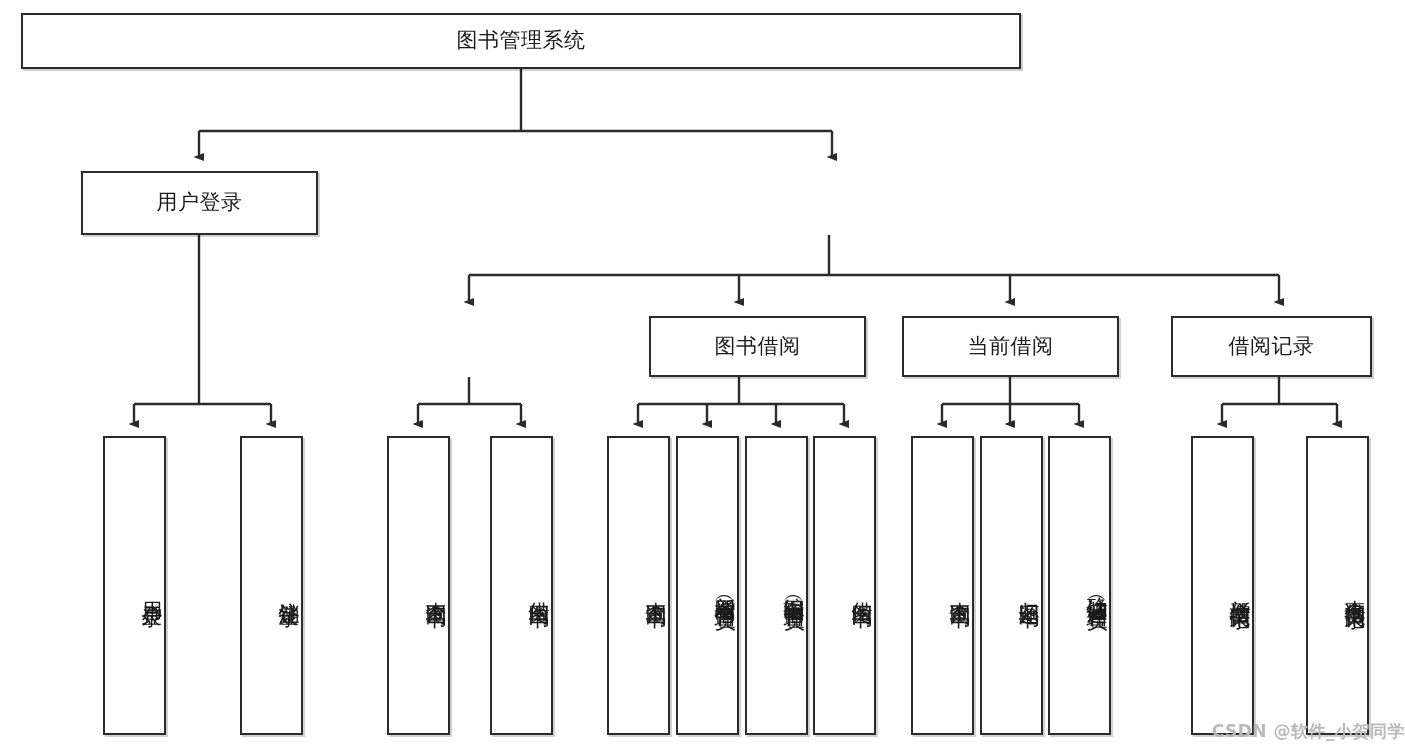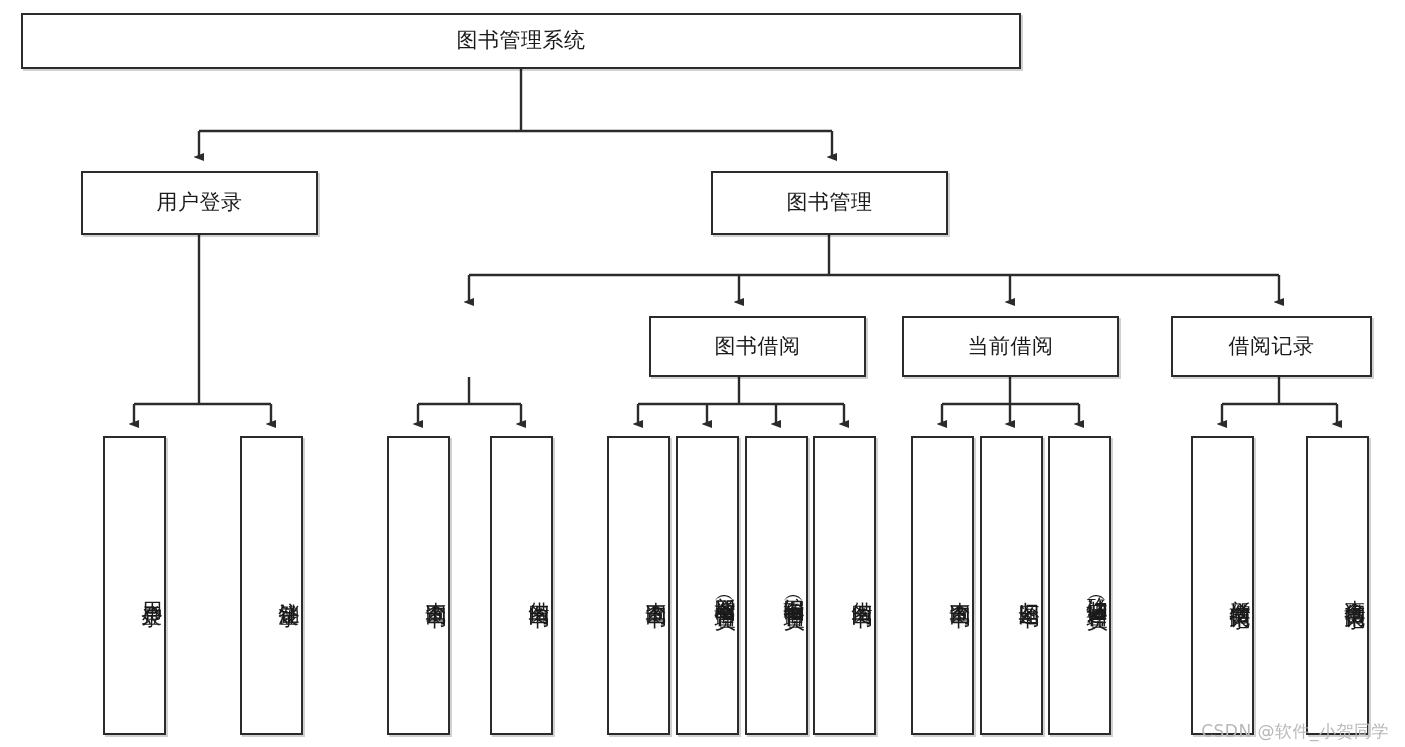--- a/index.html
+++ b/index.html
@@ -48,27 +48,28 @@
     font-size: 21px;
     letter-spacing: 2px;
     line-height: 1.15;
     padding-top: 6px;
     align-items: flex-start;
     justify-content: center;
     white-space: nowrap;
   }
   .watermark {
     position: absolute;
-    right: 16px;
+    right: 0;
     bottom: 4px;
     font-size: 17px;
     color: #b9b9b9;
     letter-spacing: 0.5px;
     white-space: nowrap;
     user-select: none;
+    font-weight: bold;
   }
 </style>
 </head>
 <body>
 
 <div id="canvas">
 
   <svg id="edges" viewBox="0 0 1405 747" xmlns="http://www.w3.org/2000/svg">
     <defs>
       <marker id="arrow" markerWidth="10" markerHeight="10" refX="5" refY="5" orient="auto" markerUnits="userSpaceOnUse">
@@ -119,23 +120,20 @@
     </g>
   </svg>
 
   <div class="node horiz" style="left:21px; top:13px; width:1000px; height:56px;">
     <span>图书管理系统</span>
   </div>
 
   <div class="node horiz" style="left:81px; top:171px; width:237px; height:64px;">
     <span>用户登录</span>
   </div>
-  <div class="node horiz" style="left:711px; top:171px; width:237px; height:64px;">
-    <span>图书管理</span>
-  </div>
 
   <div class="node horiz" style="left:649px; top:316px; width:217px; height:61px;">
     <span>图书借阅</span>
   </div>
   <div class="node horiz" style="left:902px; top:316px; width:217px; height:61px;align-items:center;">
     <span>当前借阅</span>
   </div>
   <div class="node horiz" style="left:1171px; top:316px; width:201px; height:61px;">
     <span>借阅记录</span>
   </div>

